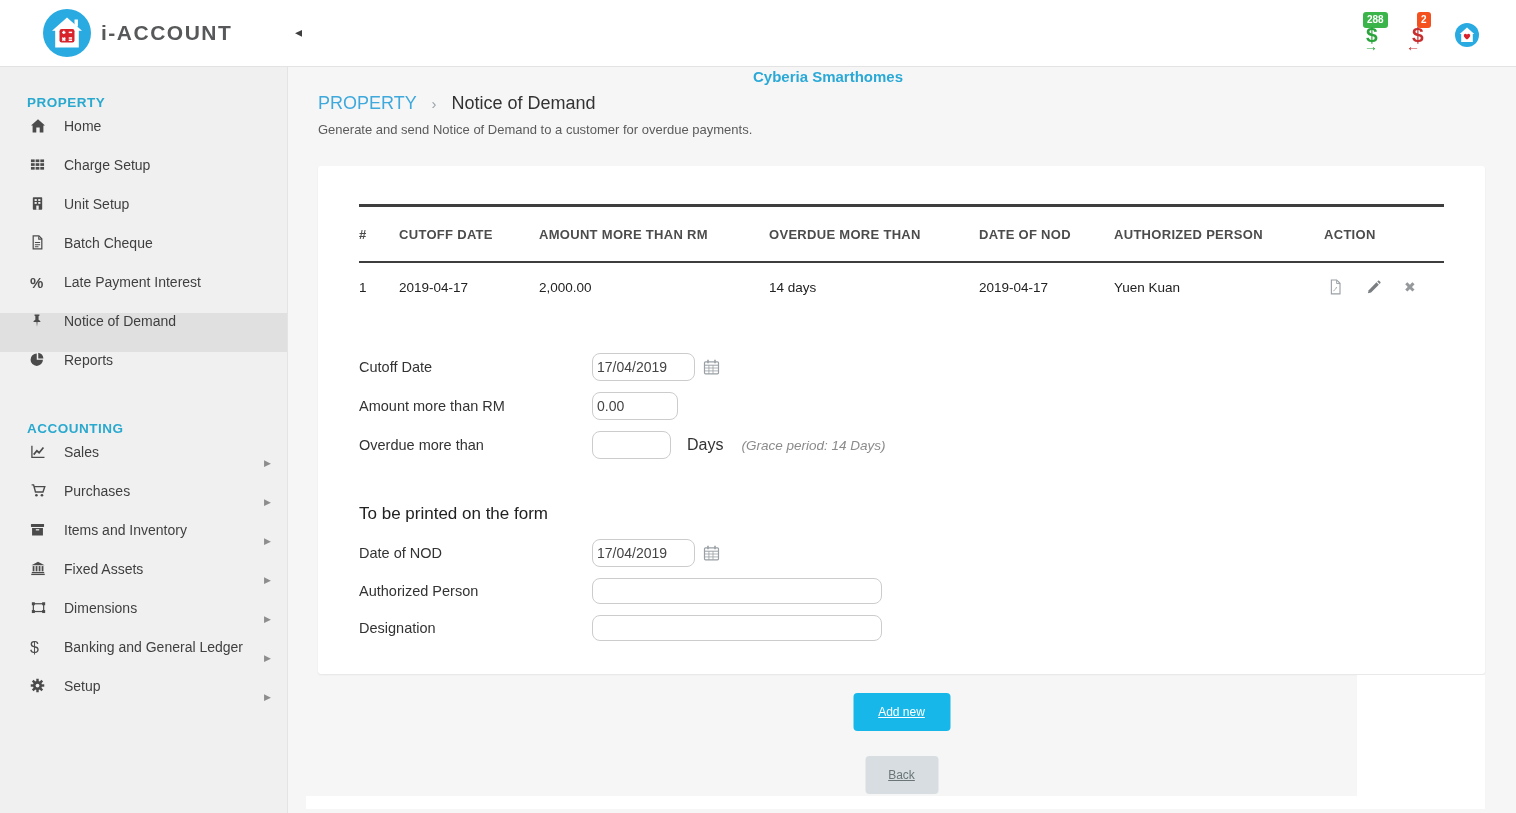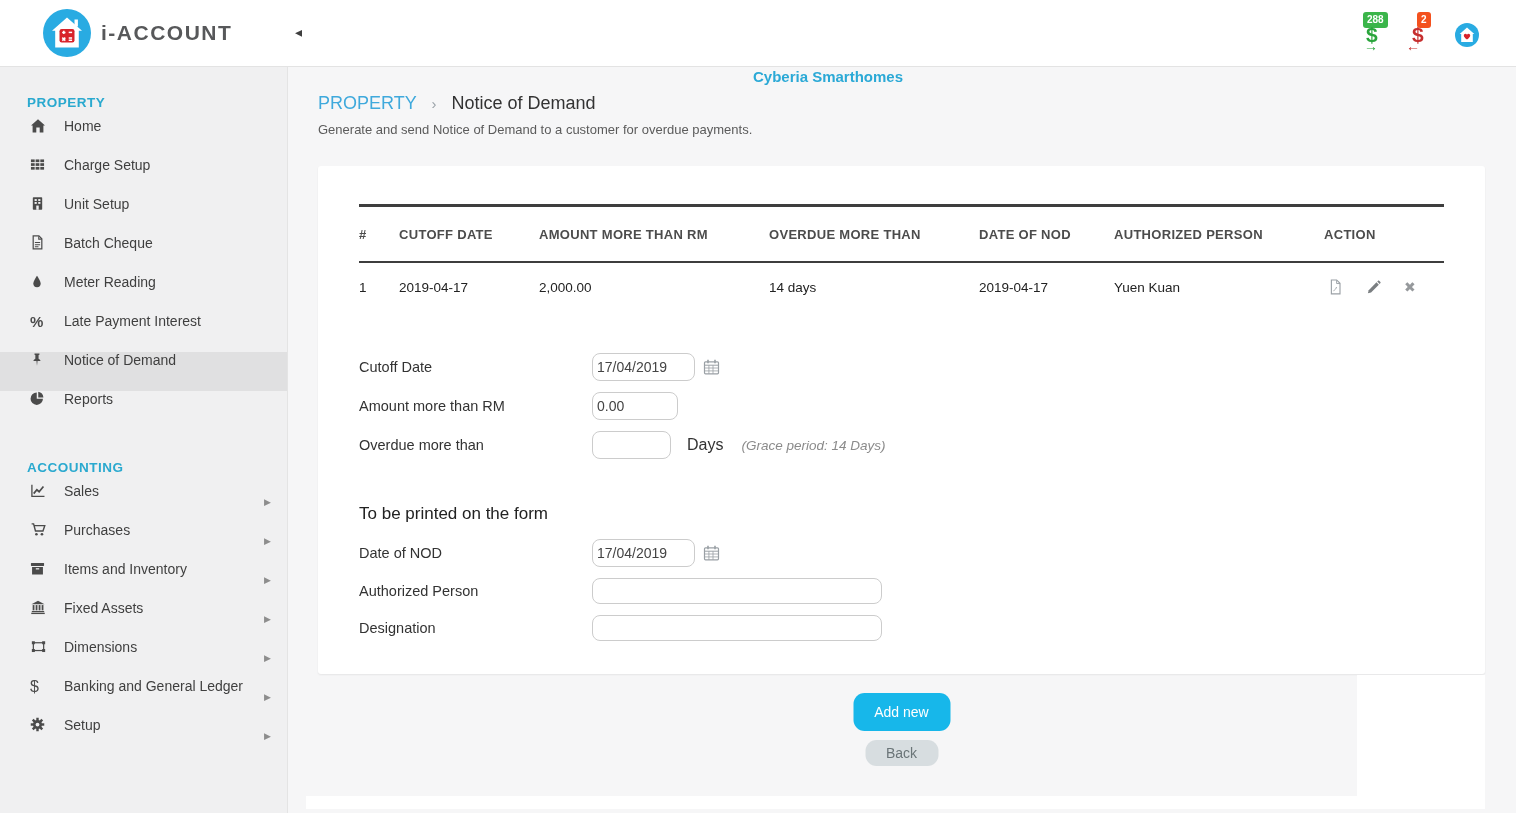--- a/index.html
+++ b/index.html
@@ -73,23 +73,23 @@
   .tin.wide { width:290px; height:26px; }
   .cal { margin-left:8px; display:flex; align-items:center; cursor:pointer; }
   .days-lbl { margin-left:16px; font-size:16px; color:#333; }
   .grace { margin-left:18px; font-size:13.5px; font-style:italic; color:#8b8b8b; }
   .print-head { margin:45px 0 15px 0; font-size:17px; color:#222; }
 
   
   .footer-row { position:relative; margin:1px 31px 0 30px; height:121px; }
   .footer-white { position:absolute; right:0; top:0; width:128px; height:121px; background:#fff; }
   .btn-col { position:absolute; left:50%; transform:translateX(-50%); top:0; display:flex; flex-direction:column; align-items:center; }
-  .btn { border:none; border-radius:11px; font-family:inherit; font-size:14px; cursor:pointer; }
+  .btn { border:none; border-radius:4px; font-family:inherit; font-size:12px; cursor:pointer;text-decoration:underline; }
   .btn-add { margin-top:18px; width:97px; height:38px; background:#17b7ea; color:#fff; }
-  .btn-back { margin-top:9px; width:73px; height:26px; background:#d7dde0; color:#6b7578; }
+  .btn-back { margin-top:25px; width:73px; height:38px; background:#d7dde0; color:#6b7578; }
   .bottom-strip { margin:0 31px 0 18px; height:13px; background:#fff; }
 </style>
 </head>
 <body>
 
 <div id="app">
 
   <div class="header">
     <div class="logo">
       <svg width="48" height="48" viewBox="0 0 48 48">
@@ -179,28 +179,20 @@
         <span class="nav-ic">
           <svg width="15" height="15" viewBox="0 0 16 16" fill="none" stroke="#4b4b4b" stroke-width="1.3">
             <path d="M3.4 1h6.1l3.1 3.1v10.7H3.4z"></path>
             <path d="M9.3 1.2v3.2h3.2" stroke-width="1.1"></path>
             <path d="M5.2 8h5.6M5.2 10.3h5.6M5.2 12.6h3.8" stroke-width="1.1"></path>
           </svg>
         </span>
         <span class="nav-label">Batch Cheque</span>
       </div>
 
-      <div class="nav-item">
-        <span class="nav-ic">
-          <svg width="14" height="15" viewBox="0 0 16 16" fill="#4b4b4b">
-              <path d="M8 1.3C8 1.3 3.8 7.2 3.8 10.3a4.2 4.2 0 0 0 8.4 0C12.2 7.2 8 1.3 8 1.3z"></path>
-            </svg>
-        </span>
-        <span class="nav-label">Meter Reading</span>
-      </div>
 
       <div class="nav-item">
         <span class="nav-ic" style="font-size:15px;">%</span>
         <span class="nav-label">Late Payment Interest</span>
       </div>
 
 
       <div class="nav-item active">
         <span class="nav-ic">
           <svg width="14" height="15" viewBox="0 0 16 16" fill="#4b4b4b">

